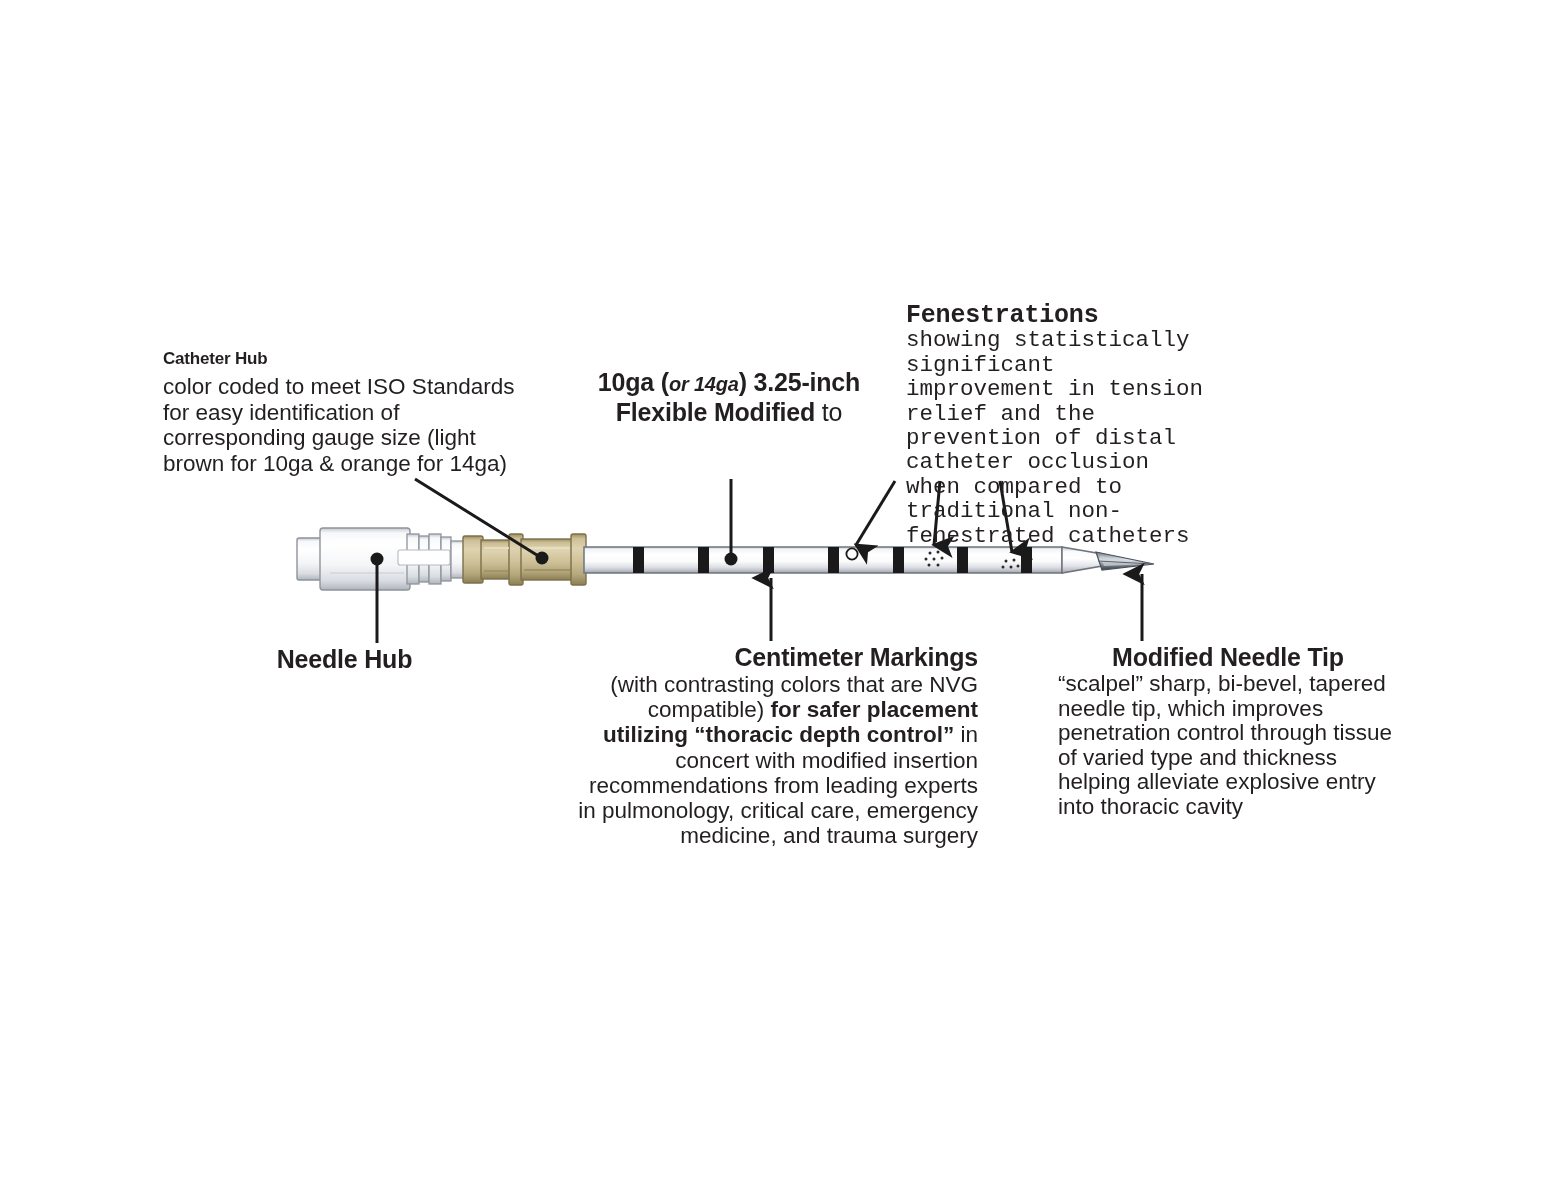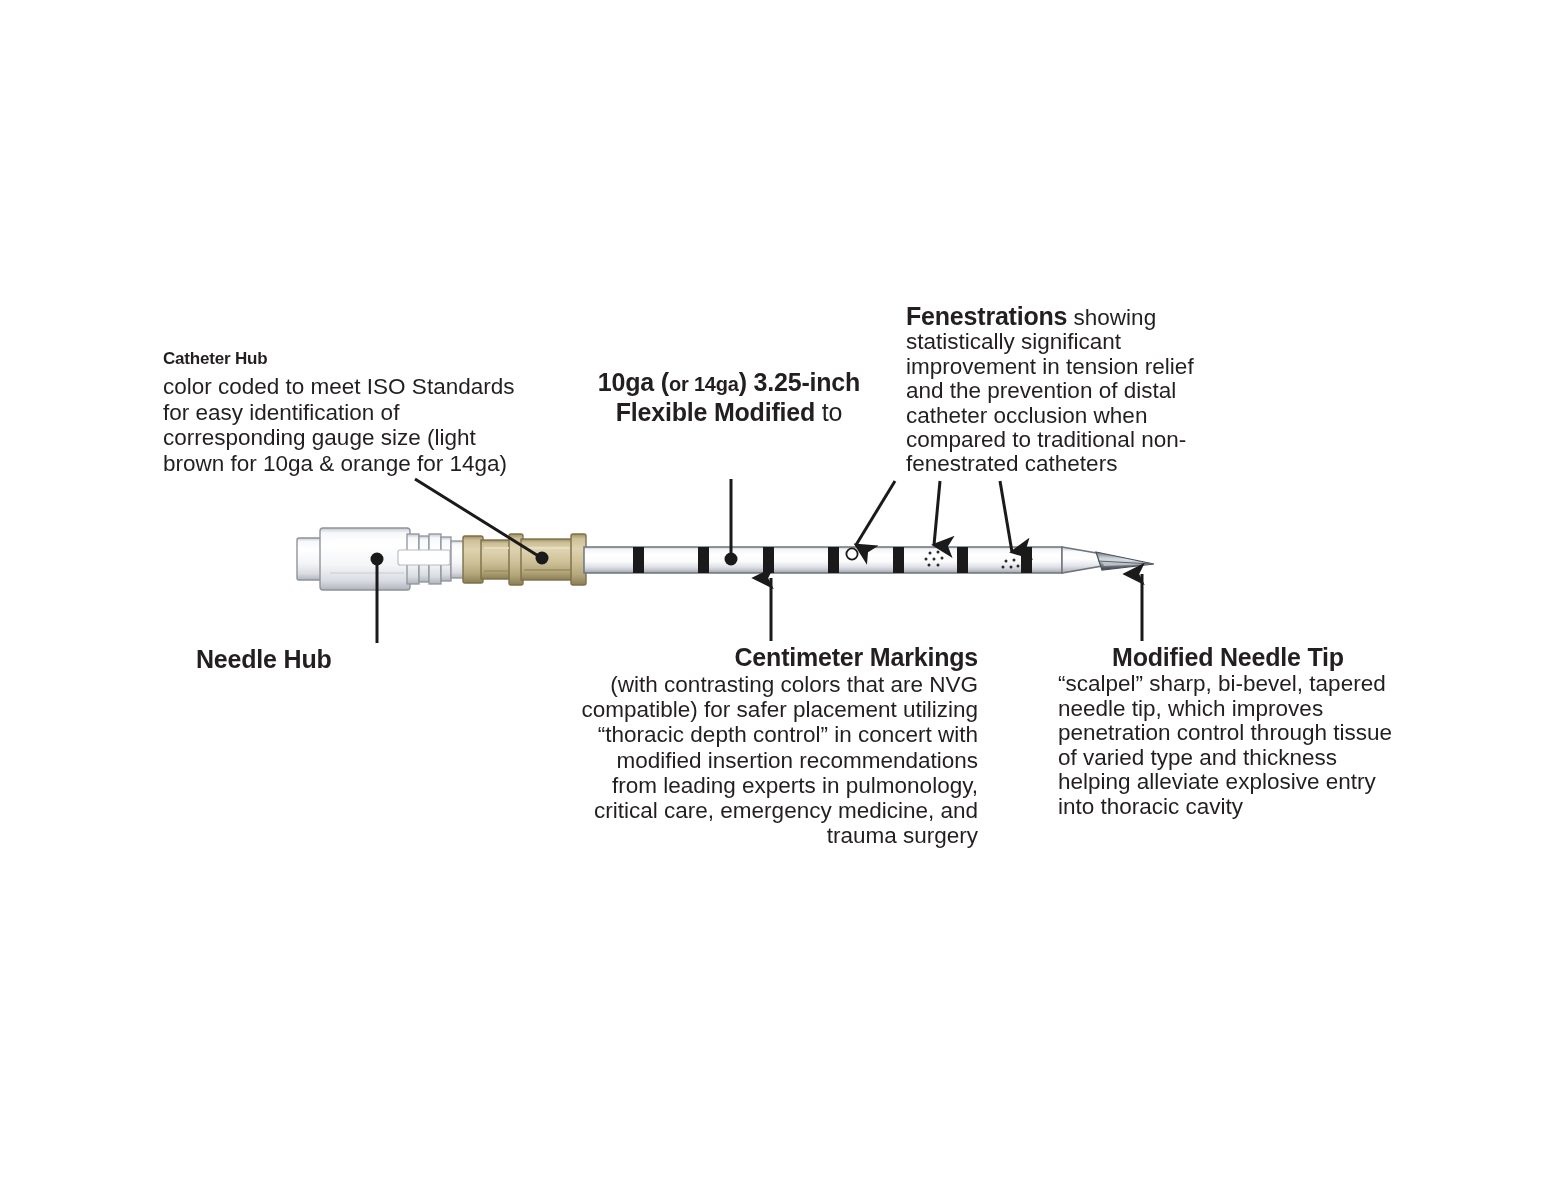--- a/index.html
+++ b/index.html
@@ -30,21 +30,21 @@
     position: absolute;
     color: #231f20;
   }
   .callout .title {
     font-weight: bold;
   }
   .callout .body {
     font-weight: normal;
   }
   .callout b {
-    font-weight: normal;
+    font-weight: bold;
   }
 
   .c-catheter-hub {
     left: 163px;
     top: 344px;
     width: 372px;
     font-size: 22.5px;
     line-height: 25.6px;
     text-align: left;
   }
@@ -62,44 +62,46 @@
     line-height: 25.6px;
     text-align: center;
   }
   .c-flexible-catheter .title {
     font-size: 25px;
     line-height: 28px;
     letter-spacing: -0.2px;
   }
   .c-flexible-catheter .smallital {
     font-size: 20px;
+    font-style: italic;
     font-weight: bold;
     margin-top: 33px;
   }
 
   .c-fenestrations {
     left: 906px;
     top: 304px;
     width: 300px;
     font-size: 22.5px;
     line-height: 24.4px;
     text-align: left;
+    font-family: Liberation Mono, monospace;
   }
   .c-fenestrations .title {
     font-size: 25px;
     letter-spacing: -0.2px;
   }
 
   .c-needle-hub {
     left: 196px;
     top: 644px;
     width: 297px;
     font-size: 22.5px;
     line-height: 25.6px;
-    text-align: left;
+    text-align: center;
   }
   .c-needle-hub .title {
     font-size: 25px;
     line-height: 30px;
     letter-spacing: -0.2px;
   }
 
   .c-cm-markings {
     left: 566px;
     top: 642px;

